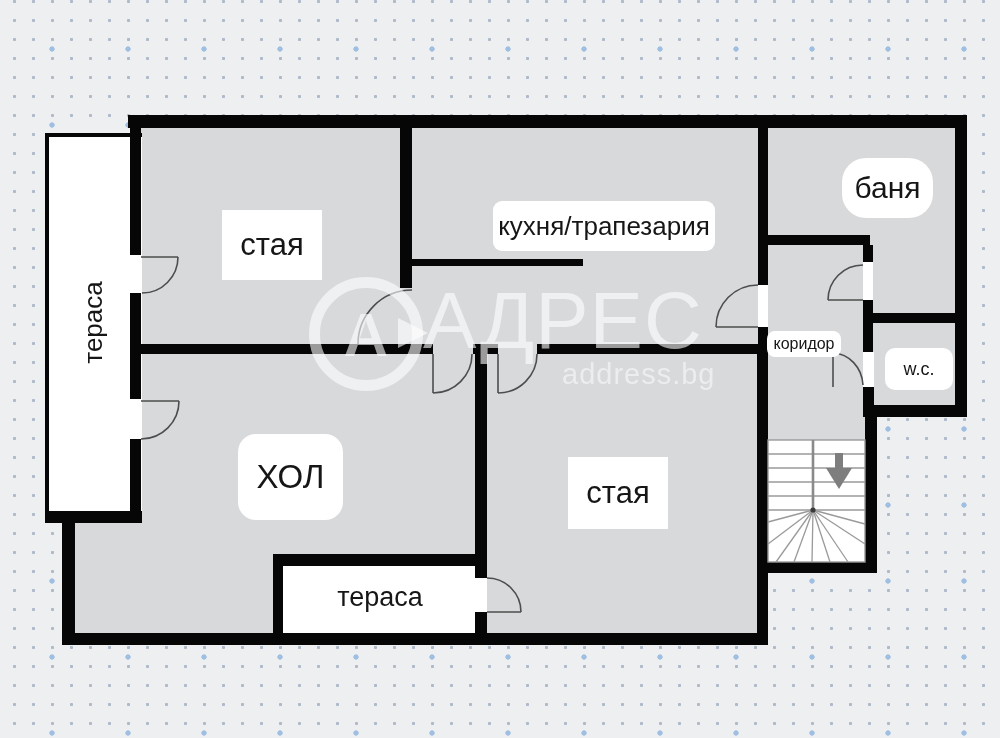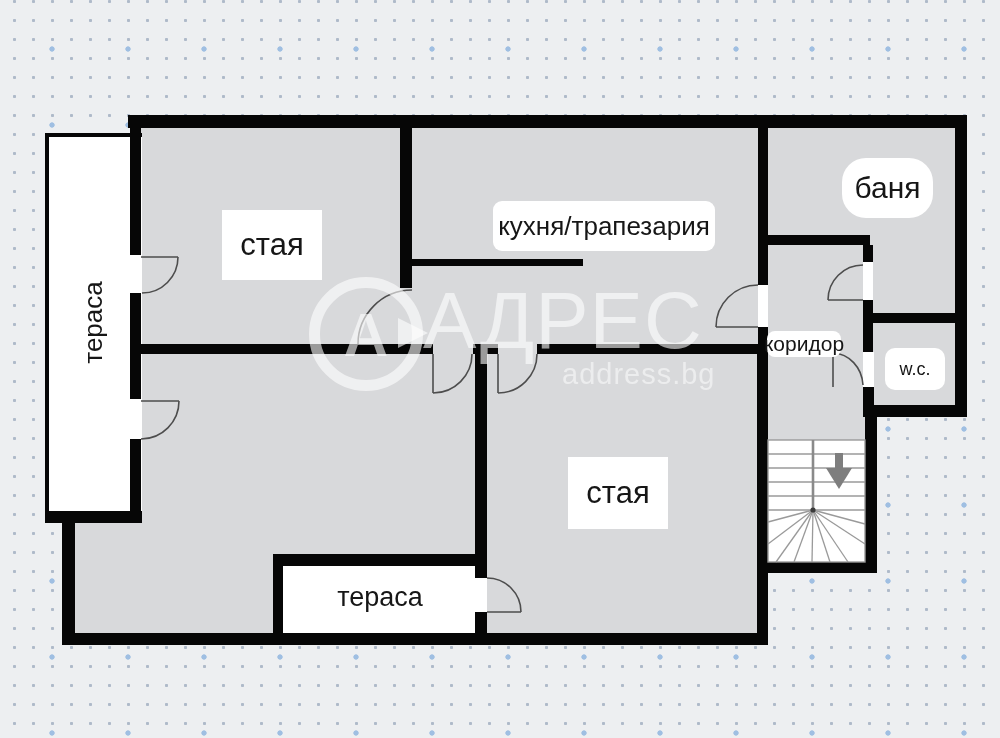--- a/index.html
+++ b/index.html
@@ -165,25 +165,28 @@
   </div>
   <div class="label" style="left:222px;top:210px;width:100px;height:70px;font-size:31px;">
     <span>стая</span>
   </div>
   <div class="label" style="left:493px;top:201px;width:222px;height:50px;font-size:26px;border-radius:9px;">
     <span>кухня/трапезария</span>
   </div>
   <div class="label" style="left:842px;top:158px;width:91px;height:60px;font-size:30px;border-radius:24px;">
     <span>баня</span>
   </div>
-  <div class="label" style="left:767px;top:331px;width:74px;height:26px;font-size:21px;border-radius:8px;">
+  <div class="label" style="left:767px;top:331px;width:74px;height:26px;font-size:16px;border-radius:8px;">
     <span>коридор</span>
   </div>
-  <div class="label" style="left:885px;top:348px;width:60px;height:42px;font-size:18px;border-radius:10px;">
+  <div class="label" style="left:885px;top:348px;width:68px;height:42px;font-size:18px;border-radius:10px;">
     <span>w.c.</span>
+  </div>
+  <div class="label" style="left:238px;top:434px;width:105px;height:86px;font-size:33px;border-radius:18px;">
+    <span>ХОЛ</span>
   </div>
   <div class="label" style="left:568px;top:457px;width:100px;height:72px;font-size:31px;">
     <span>стая</span>
   </div>
   <div class="label flat" style="left:283px;top:566px;width:194px;height:62px;font-size:27px;">
     <span>тераса</span>
   </div>
 
   <div class="wm">
     <div class="wm-ring">

